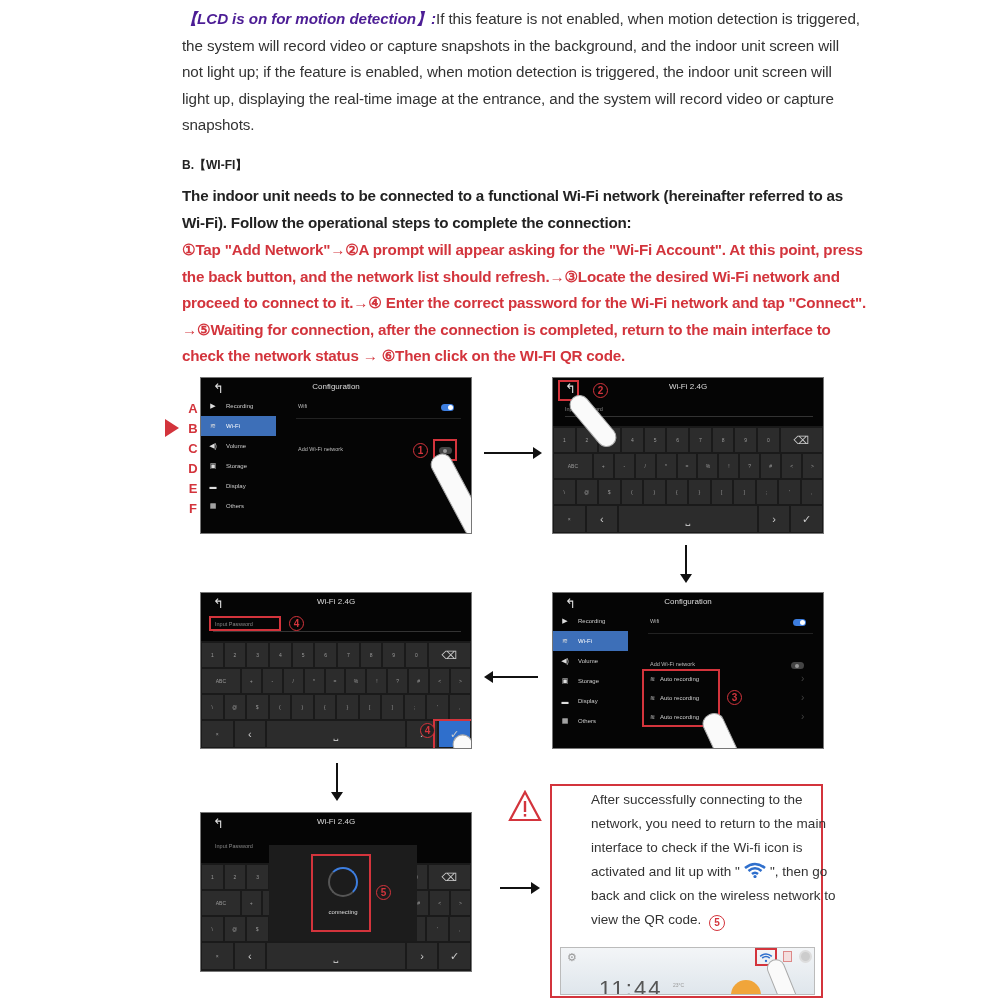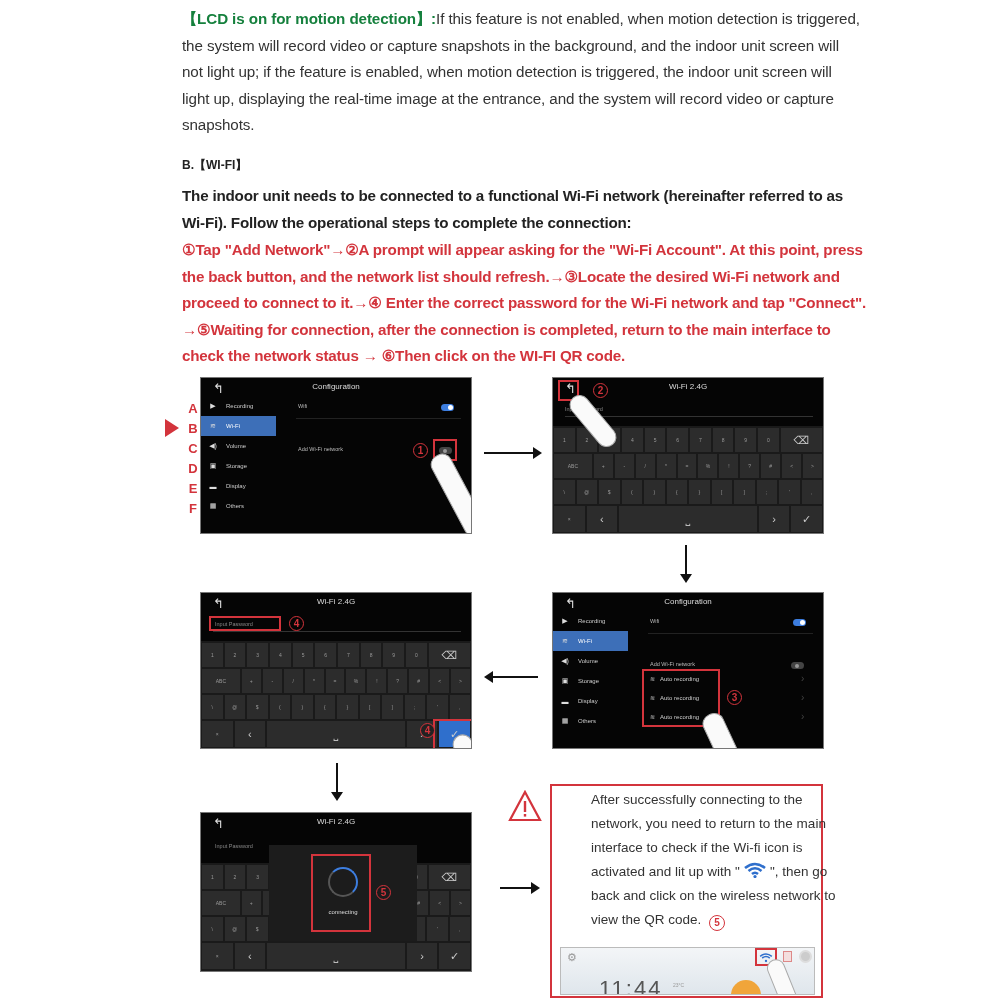--- a/index.html
+++ b/index.html
@@ -1,20 +1,20 @@
 <!DOCTYPE html>
 <html><head>
 <meta charset="utf-8">
 <style>
   * { box-sizing: border-box; margin: 0; padding: 0; }
   html, body { width: 1000px; height: 1000px; background: #ffffff; overflow: hidden; }
   body { position: relative; font-family: "Liberation Sans", sans-serif; color: #222; }
 
   .para { position: absolute; left: 182px; width: 680px; font-size: 15.2px; line-height: 26.6px; color: #333; letter-spacing: -0.1px; }
-  .para b { font-weight: bold; color: #15803d; }
+  .para b { font-weight: bold; color: #4c1d95; font-style: italic; }
   .heading { position: absolute; left: 182px; top: 157px; font-size: 12px; font-weight: bold; color: #222; }
   .intro { position: absolute; left: 182px; top: 183px; width: 680px; font-size: 15.2px; line-height: 26.6px; color: #222; font-weight: bold; letter-spacing: -0.2px; }
   .steps { position: absolute; left: 182px; top: 237px; width: 685px; font-size: 15.2px; line-height: 26.6px; color: #d3343c; font-weight: bold; letter-spacing: -0.2px; }
 
   .screen { position: absolute; background: #050505; overflow: hidden; border: 1px solid #777; }
   .topbar { position: absolute; left: 0; top: 0; right: 0; height: 20px; }
   .back { position: absolute; left: 12px; top: 3px; color: #ddd; font-size: 13px; }
   .scr-title { position: absolute; left: 0; right: 0; top: 4px; text-align: center; color: #ddd; font-size: 8px; }
 
   .side { position: absolute; left: 0; top: 18px; width: 75px; }

